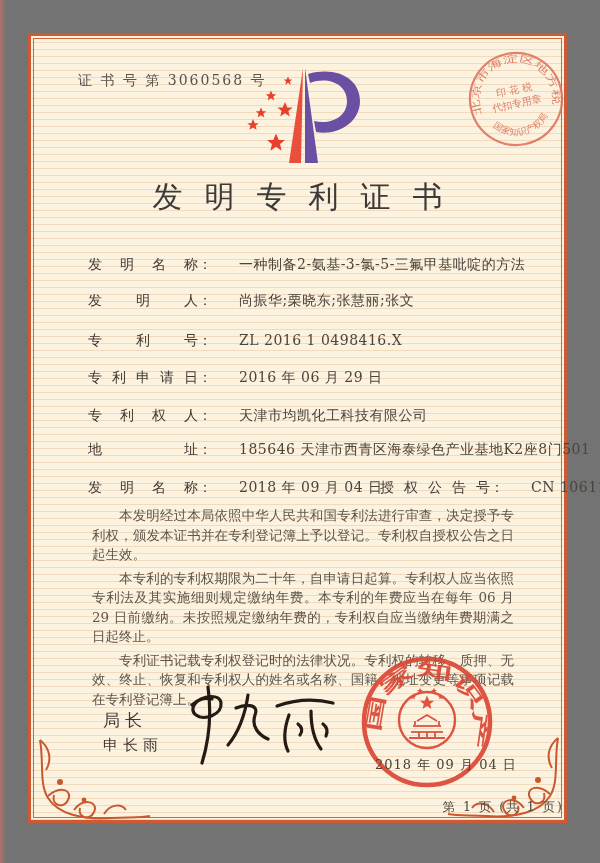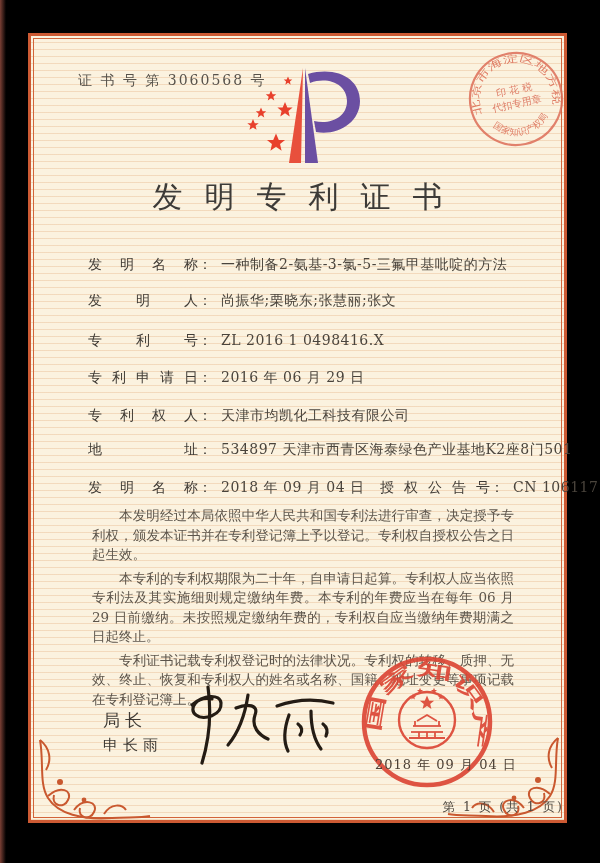--- a/index.html
+++ b/index.html
@@ -1,32 +1,32 @@
 <!DOCTYPE html>
 <html><head>
 <meta charset="utf-8">
 <style>
   html,body{margin:0;padding:0;background:#e9e9e6;}
-  .stage{position:relative;width:600px;height:863px;background:#000000;overflow:hidden;
+  .stage{position:relative;width:600px;height:863px;background:#737373;overflow:hidden;
          font-family:"DejaVu Serif","Liberation Serif",serif;color:#4a443d;}
   .scan-edge{position:absolute;left:0;top:0;width:6px;height:100%;
          background:linear-gradient(to right, rgba(224,116,96,.55), rgba(224,116,96,0));}
   .page{position:absolute;left:28px;top:33px;width:539px;height:790px;box-sizing:border-box;
         border:3px solid #cd5a33;background-color:#fbf2df;
         background-image:repeating-linear-gradient(0deg, rgba(225,166,116,.32) 0px, rgba(225,166,116,.32) 1px, rgba(0,0,0,0) 1px, rgba(0,0,0,0) 7px);}
   .page::before{content:"";position:absolute;inset:2px;border:1px solid #d2643a;pointer-events:none;}
   .certno{position:absolute;left:47px;top:36px;font-size:14px;letter-spacing:2px;color:#57524b;}
   .logo{position:absolute;left:202px;top:25px;}
   .title{position:absolute;left:0;top:141px;width:100%;text-align:center;font-size:30px;
          letter-spacing:22px;text-indent:22px;color:#3d3b38;font-weight:500;}
   .frow{position:absolute;left:57px;width:460px;font-size:14px;white-space:nowrap;}
   .flabel{display:inline-block;width:110px;text-align:justify;text-align-last:justify;
           vertical-align:top;color:#403b35;}
   .fcolon{color:#403b35;}
-  .fvalue{margin-left:9px;color:#4a443c;letter-spacing:.5px;}
+  .fvalue{margin-left:27px;color:#4a443c;letter-spacing:.5px;}
   .grant2{position:absolute;left:292px;top:0;white-space:nowrap;}
   .bodytext{position:absolute;left:57px;top:466px;width:430px;font-size:13.5px;
             line-height:19.5px;color:#5d554b;text-align:justify;}
   .bodytext p{margin:4px;text-indent:2em;}
   .sig-title{position:absolute;left:72px;top:673px;font-size:17px;letter-spacing:5px;color:#3f3a34;}
   .sig-name{position:absolute;left:72px;top:700px;font-size:15px;letter-spacing:5px;color:#3f3a34;}
   .sig-hand{position:absolute;left:133px;top:645px;}
   .seal{position:absolute;left:320px;top:610px;opacity:.92;}
   .seal-date{position:absolute;left:344px;top:720px;font-size:13px;letter-spacing:1px;color:#4c4036;z-index:5;}
   .stamp{position:absolute;left:429px;top:7px;opacity:.85;}
@@ -72,21 +72,21 @@
     <div class="frow" style="top:296px">
       <span class="flabel">专利号</span><span class="fcolon">：</span><span class="fvalue">ZL 2016 1 0498416.X</span>
     </div>
     <div class="frow" style="top:333px">
       <span class="flabel">专利申请日</span><span class="fcolon">：</span><span class="fvalue">2016 年 06 月 29 日</span>
     </div>
     <div class="frow" style="top:371px">
       <span class="flabel">专利权人</span><span class="fcolon">：</span><span class="fvalue">天津市均凯化工科技有限公司</span>
     </div>
     <div class="frow" style="top:405px">
-      <span class="flabel">地址</span><span class="fcolon">：</span><span class="fvalue">534897 天津市西青区海泰绿色产业基地K2座8门501</span>
+      <span class="flabel">地址</span><span class="fcolon">：</span><span class="fvalue">185646 天津市西青区海泰绿色产业基地K2座8门501</span>
     </div>
 
     <div class="frow" style="top:443px">
       <span class="flabel">发明名称</span><span class="fcolon">：</span><span class="fvalue">2018 年 09 月 04 日</span>
       <span class="grant2">
         <span class="flabel">授权公告号</span><span class="fcolon">：</span><span class="fvalue">CN 106117131 B</span>
       </span>
     </div>
 
     <div class="bodytext">

